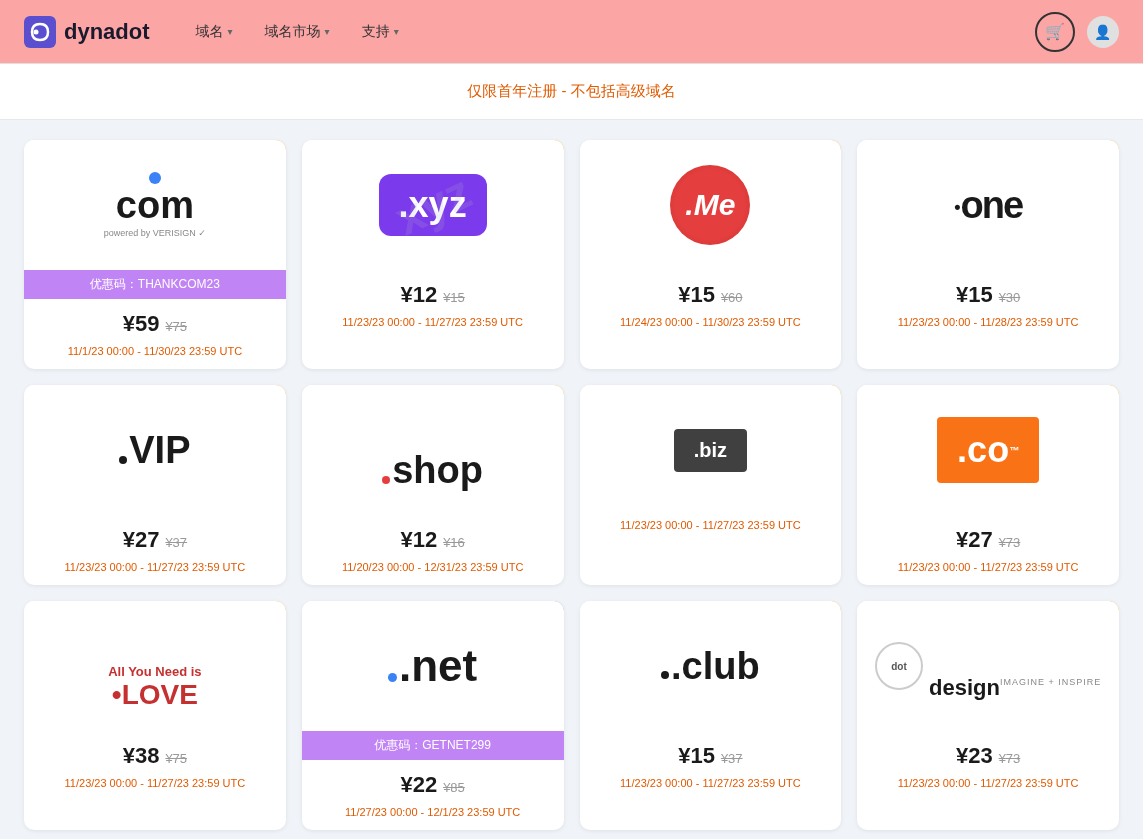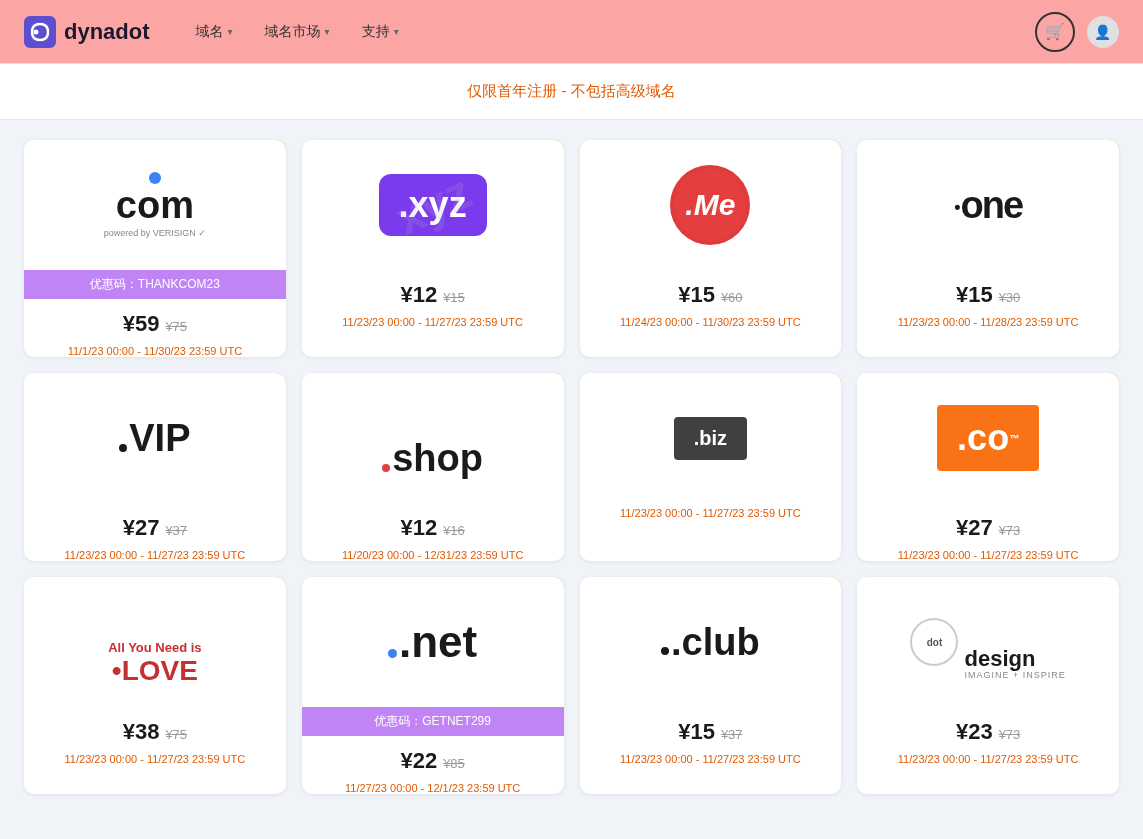--- a/index.html
+++ b/index.html
@@ -94,20 +94,21 @@
 
     .domain-card {
       background: #fff;
       border-radius: 10px;
       overflow: hidden;
       box-shadow: 0 1px 4px rgba(0,0,0,0.08);
       position: relative;
       display: flex;
       flex-direction: column;
       align-items: center;
+      padding-bottom: 12px;
     }
 
     .badge {
       position: absolute;
       top: 0;
       right: 0;
       background: #f5a623;
       color: #fff;
       font-size: 11px;
       padding: 3px 8px;
@@ -243,21 +244,21 @@
     .net-dot { width: 9px; height: 9px; background: #3b82f6; border-radius: 50%; margin-bottom: 9px; }
 
     
     .club-logo { font-size: 38px; font-weight: 900; color: #1a1a1a; display: flex; align-items: flex-end; gap: 2px; }
     .club-dot { width: 8px; height: 8px; background: #1a1a1a; border-radius: 50%; margin-bottom: 9px; }
 
     
     .design-logo { display: flex; align-items: center; gap: 6px; }
     .design-dot-circle { width: 48px; height: 48px; border-radius: 50%; border: 2px solid #ccc; display: flex; align-items: center; justify-content: center; }
     .design-dot-inner { font-size: 10px; color: #555; font-weight: 700; }
-    .design-text-col { display: flex; flex-direction: column; margin-top: 44px; }
+    .design-text-col { display: flex; flex-direction: row; margin-top: 44px; }
     .design-word { font-size: 22px; font-weight: 900; color: #1a1a1a; line-height: 1; }
     .design-sub { font-size: 9px; color: #888; letter-spacing: 1px; }
 
     
     .watermark {
       position: absolute;
       top: 50%;
       left: 50%;
       transform: translate(-50%, -50%) rotate(-25deg);
       font-size: 48px;

